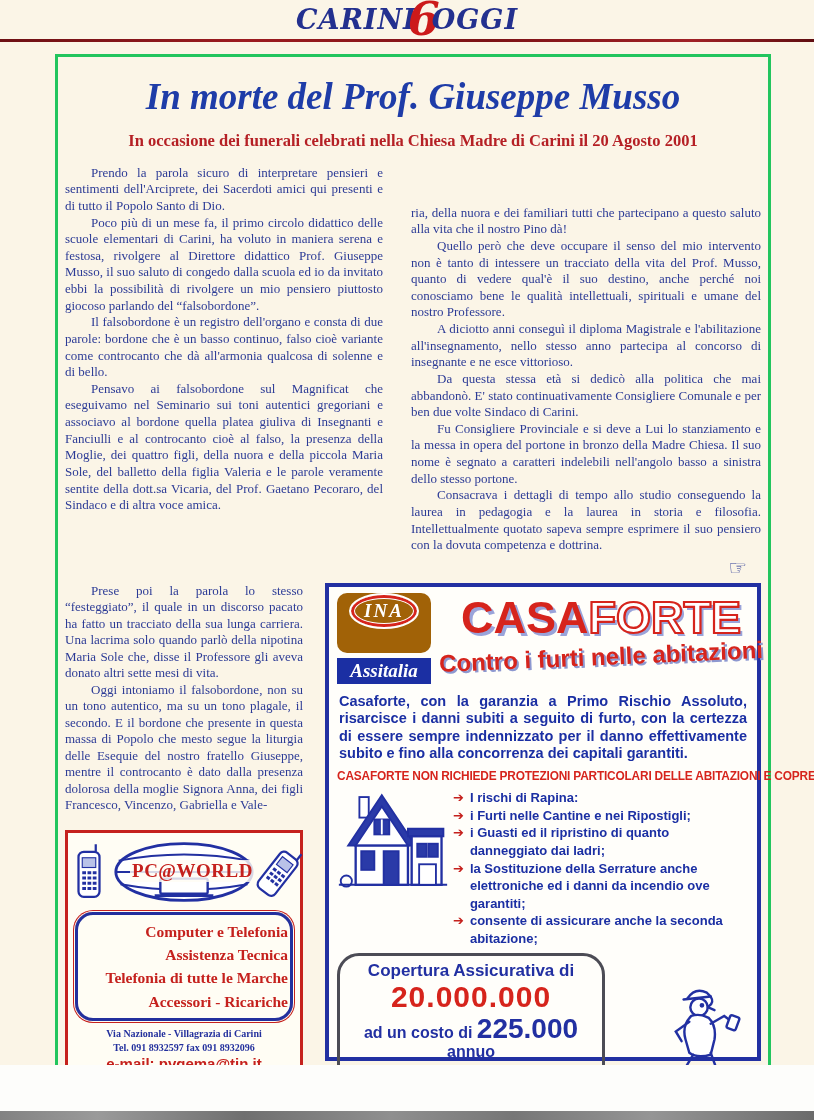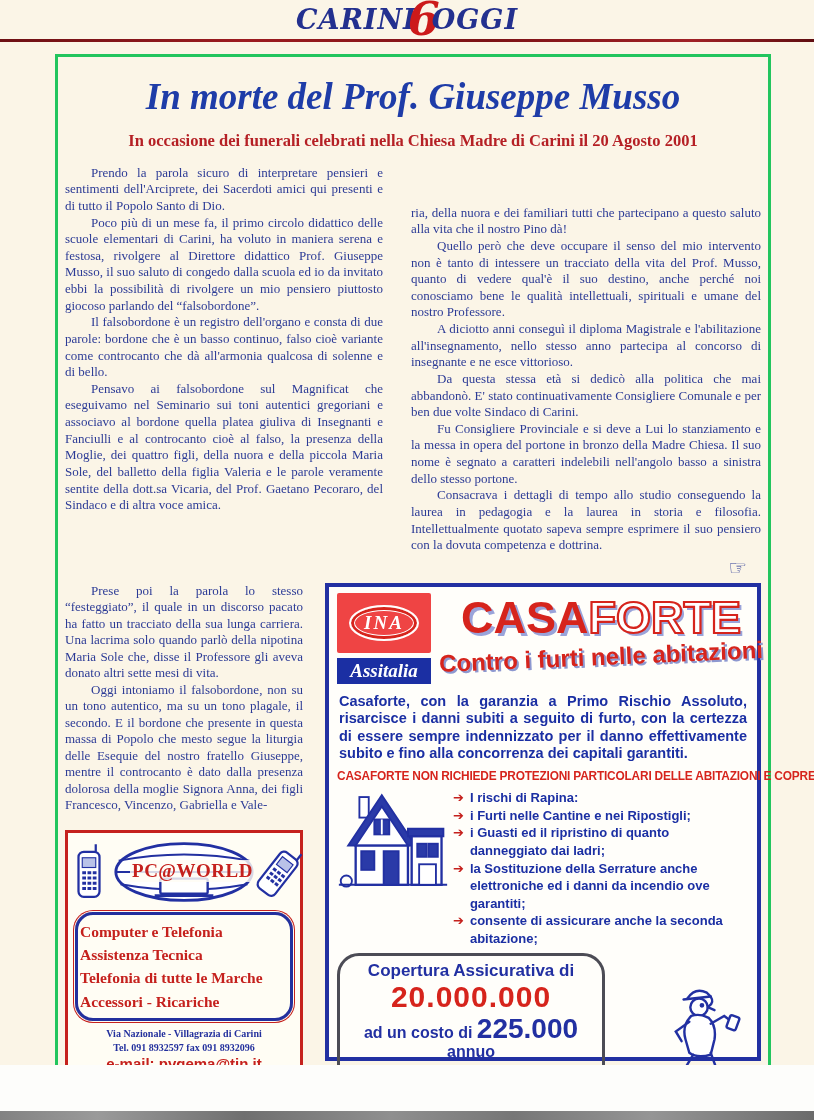--- a/index.html
+++ b/index.html
@@ -38,33 +38,33 @@
   
   .pc-ad{border:3px solid #c5211d;background:#fffdf4;padding:4px 6px 8px 6px;margin-top:10px;}
   .pc-logo-row{display:flex;align-items:center;justify-content:space-between;height:70px;}
   .phone-art{flex-shrink:0;}
   .phone-art.tilt{transform:rotate(38deg);}
   .pc-globe{position:relative;width:142px;height:64px;}
   .pc-logo-text{position:absolute;top:20px;left:17px;right:0;text-align:center;
     color:#c5211d;font:bold 19px "Liberation Serif", serif;
     background:rgba(255,253,244,0.82);letter-spacing:0.5px;}
   .pc-services{border:3px solid #23309d;border-radius:18px;padding:5px 2px;margin:5px 1px;
-    text-align:left;color:#c5211d;font-weight:bold;font-size:15.5px;line-height:1.5;
+    text-align:right;color:#c5211d;font-weight:bold;font-size:15.5px;line-height:1.5;
     font-family:"Liberation Serif", serif;box-shadow:0 0 0 1px #fffdf4, 0 0 0 2px #c5211d;}
   .pc-address{color:#23309d;font-weight:bold;font-size:10px;text-align:center;
     line-height:1.4;margin-top:6px;font-family:"Liberation Serif", serif;}
   .pc-email{color:#c5211d;font-weight:bold;font-size:15px;text-align:center;
     font-family:"Liberation Sans", sans-serif;}
   
   .cf-ad{width:436px;border:4px solid #2230a2;background:#fffefa;
     padding:6px 8px;box-sizing:border-box;height:478px;}
   .cf-header{display:flex;gap:8px;align-items:flex-start;}
   .ina-block{width:94px;flex-shrink:0;text-align:center;}
-  .ina-box{background:#ef4444;border-radius:2px;height:60px;display:flex;
-    align-items:center;justify-content:center;}
+  .ina-box{background:#a16207;border-radius:10px;height:60px;display:flex;
+    align-items:flex-start;justify-content:center;}
   .ina-oval{border:2px solid #fff;border-radius:50%;padding:5px 13px;
     box-shadow:inset 0 0 0 3px #d6241c, inset 0 0 0 4px #fff;}
   .ina-oval span{color:#fff;font:bold italic 19px "Liberation Serif", serif;
     font-style:italic;letter-spacing:2px;}
   .assitalia{background:#1b2fa3;color:#fff;font-family:"Liberation Serif", serif;
     font-weight:bold;font-style:italic;font-size:19px;padding:2px 4px;margin-top:5px;}
   .cf-head-right{flex:1;text-align:center;padding-top:2px;}
   .cf-casaforte{font-family:"Liberation Sans", sans-serif;font-weight:bold;
     font-size:45px;line-height:1;white-space:nowrap;}
   .cf-casaforte .casa{color:#d6241c;text-shadow:3px 3px 0 #9aa4da;}

